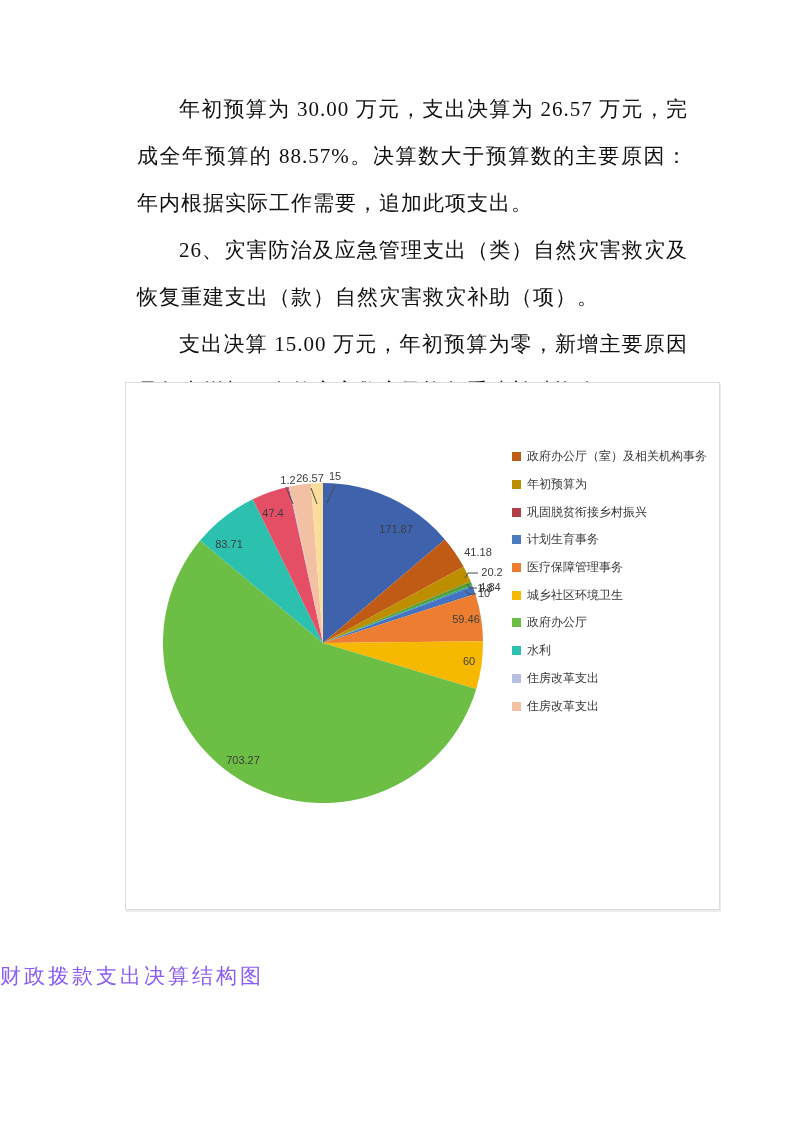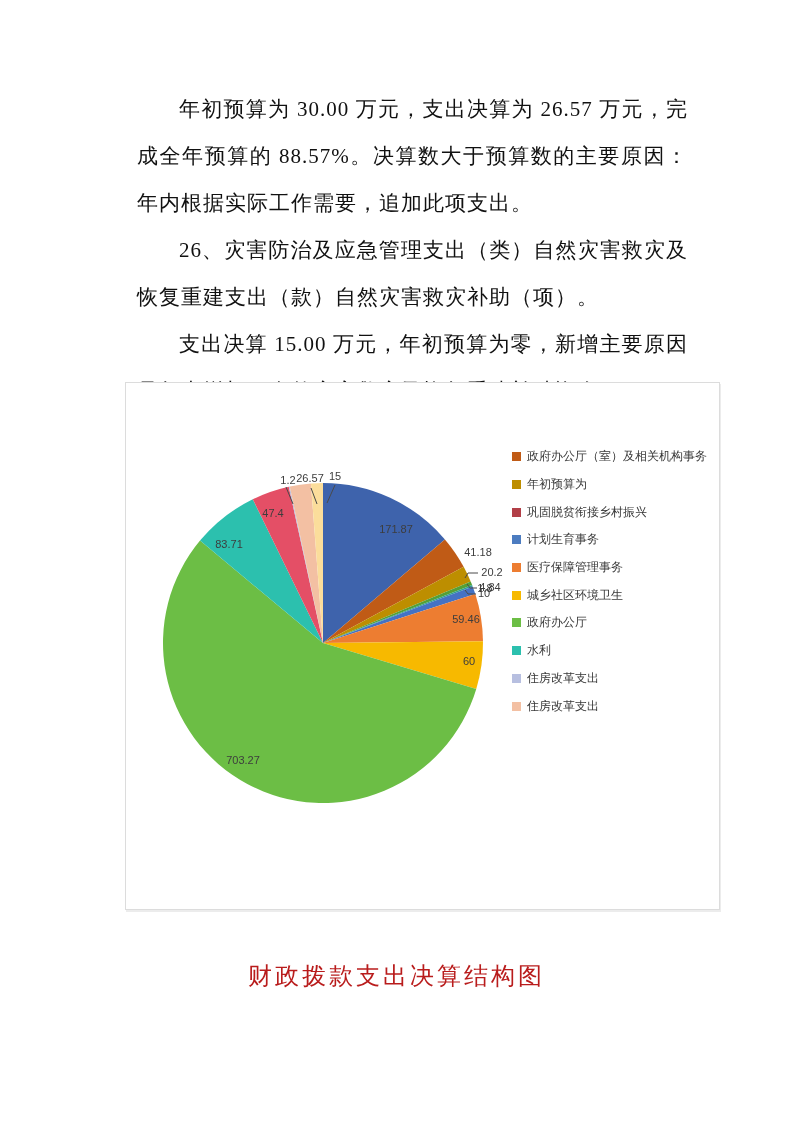--- a/index.html
+++ b/index.html
@@ -26,21 +26,21 @@
   }
   .legend{position:absolute;left:386px;top:60px;}
   .legend-item{display:flex;align-items:center;height:27.7px;}
   .swatch{width:9px;height:9px;margin-right:6px;flex:none;}
   .legend-label{
     font-size:12px;color:#383838;white-space:nowrap;
     font-family:"Liberation Serif","DejaVu Serif",serif;
   }
   .caption{
     position:absolute;left:0;top:953px;width:793px;height:47px;line-height:47px;
-    text-align:center;font-size:24px;letter-spacing:3px;color:#b91c1c;
+    font-size:21px;letter-spacing:3px;color:#8b5cf6;
   }
 </style>
 </head>
 <body>
 
 <div class="doc-text">
   <p class="para">年初预算为 30.00 万元，支出决算为 26.57 万元，完成全年预算的 88.57%。决算数大于预算数的主要原因：年内根据实际工作需要，追加此项支出。</p>
   <p class="para bold">26、灾害防治及应急管理支出（类）自然灾害救灾及恢复重建支出（款）自然灾害救灾补助（项）。</p>
   <p class="para">支出决算 15.00 万元，年初预算为零，新增主要原因是年内增加了自然灾害救灾及恢复重建补助资金。</p>
 </div>

